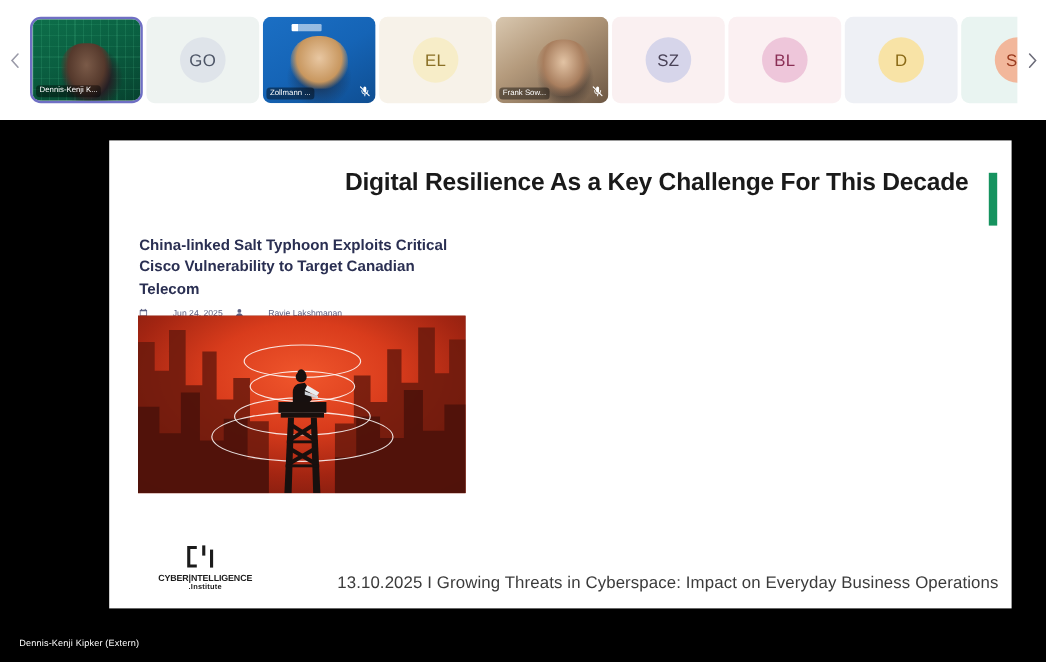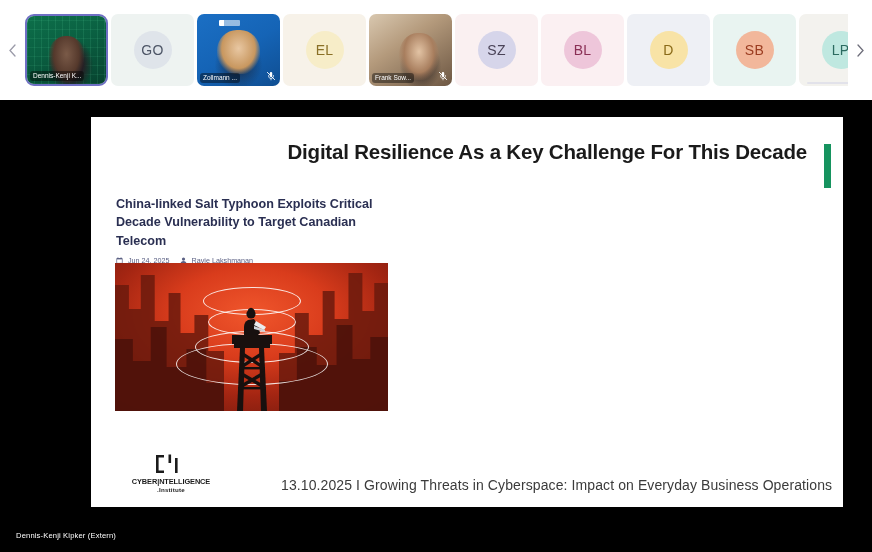--- a/index.html
+++ b/index.html
@@ -42,21 +42,21 @@
     display: flex;
     align-items: center;
     gap: 3px;
     height: 100px;
     flex: 1 1 auto;
     overflow: hidden;
     padding-left: 1px;
   }
   .tile {
     position: relative;
-    width: 83px;
+    width: 94px;
     height: 72px;
     border-radius: 7px;
     flex: 0 0 auto;
     overflow: hidden;
     box-sizing: border-box;
   }
   .tile.active {
     border: 2px solid #6f6fc4;
     border-radius: 9px;
   }
@@ -202,21 +202,21 @@
     margin-top: 6px;
     display: flex;
     align-items: center;
     gap: 10px;
     font-size: 7.2px;
     color: #5c6184;
   }
   .meta-item {
     display: flex;
     align-items: center;
-    gap: 5px;
+    gap: 21px;
   }
   .meta-item svg { display:block; }
   #article-image {
     position: absolute;
     left: 24px;
     top: 146px;
     width: 273px;
     height: 148px;
     background: #8f2213;
     overflow: hidden;
@@ -375,21 +375,21 @@
 </div>
 
 <div id="stage" style="background: rgb(0, 0, 0);">
 
   <div id="slide">
 
     <div id="slide-title">Digital Resilience As a Key Challenge For This Decade</div>
     <div id="title-accent" style="background: rgb(22, 147, 95);"></div>
 
     <div id="article">
-      <div id="article-headline">China-linked Salt Typhoon Exploits Critical Decade Vulnerability to Target Canadian Telecom</div>
+      <div id="article-headline">China-linked Salt Typhoon Exploits Critical Cisco Vulnerability to Target Canadian Telecom</div>
       <div id="article-meta">
         <span class="meta-item">
           <svg width="7" height="7" viewBox="0 0 10 10">
             <rect x="0.6" y="1.6" width="8.8" height="7.8" rx="1" fill="#5c6184"></rect>
             <rect x="1.6" y="3.4" width="6.8" height="5" fill="#ffffff"></rect>
             <rect x="2.2" y="0.3" width="1.2" height="2.2" rx="0.5" fill="#5c6184"></rect>
             <rect x="6.6" y="0.3" width="1.2" height="2.2" rx="0.5" fill="#5c6184"></rect>
           </svg>
           <span>Jun 24, 2025</span>
         </span>

